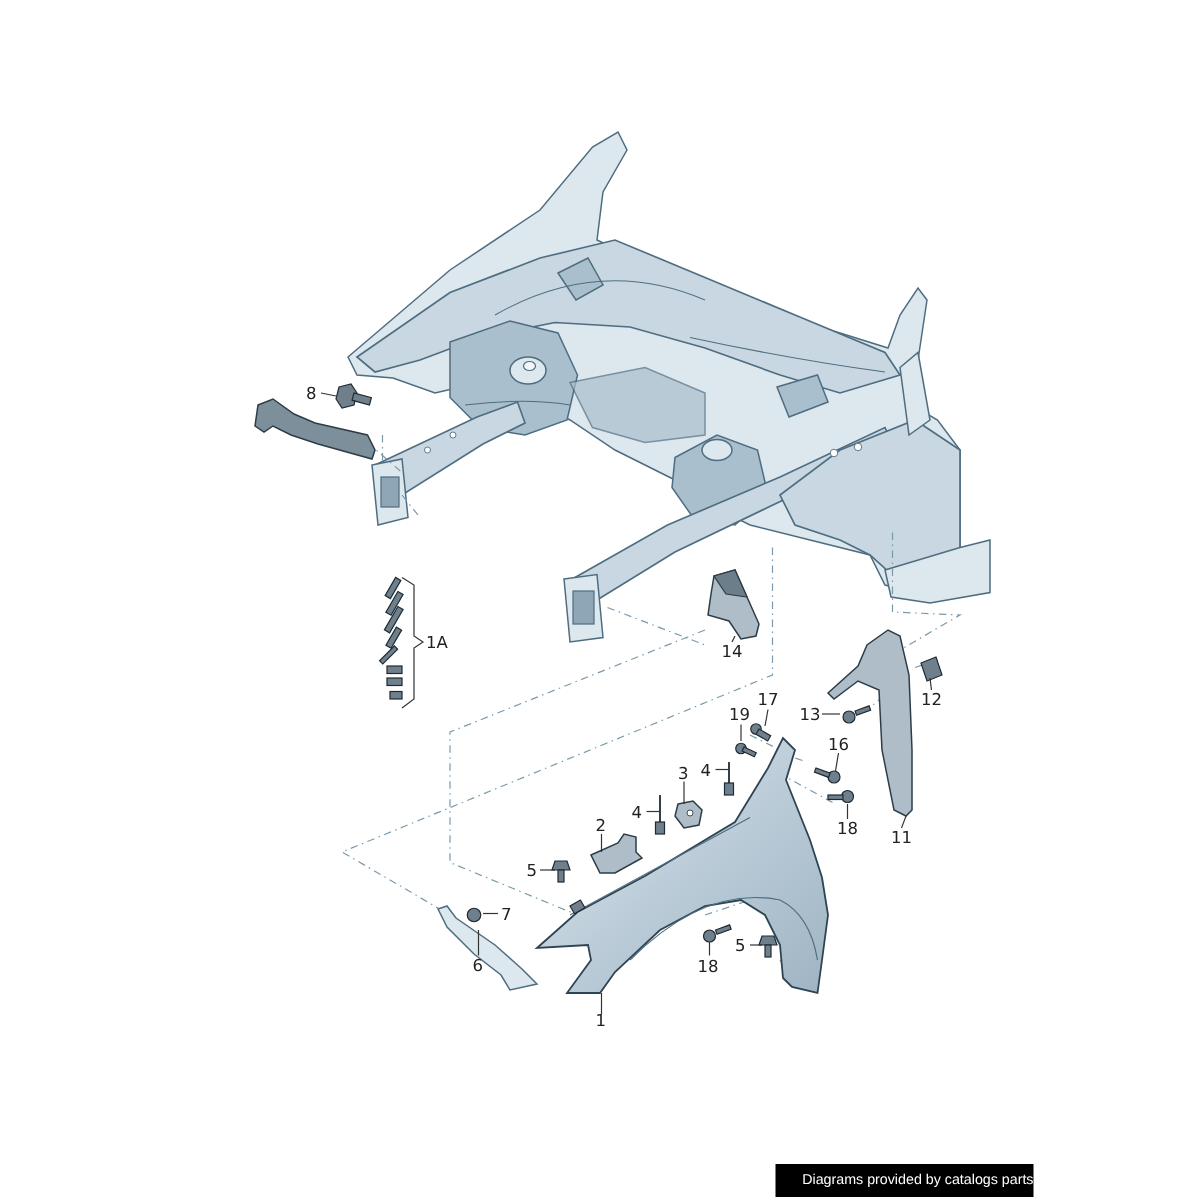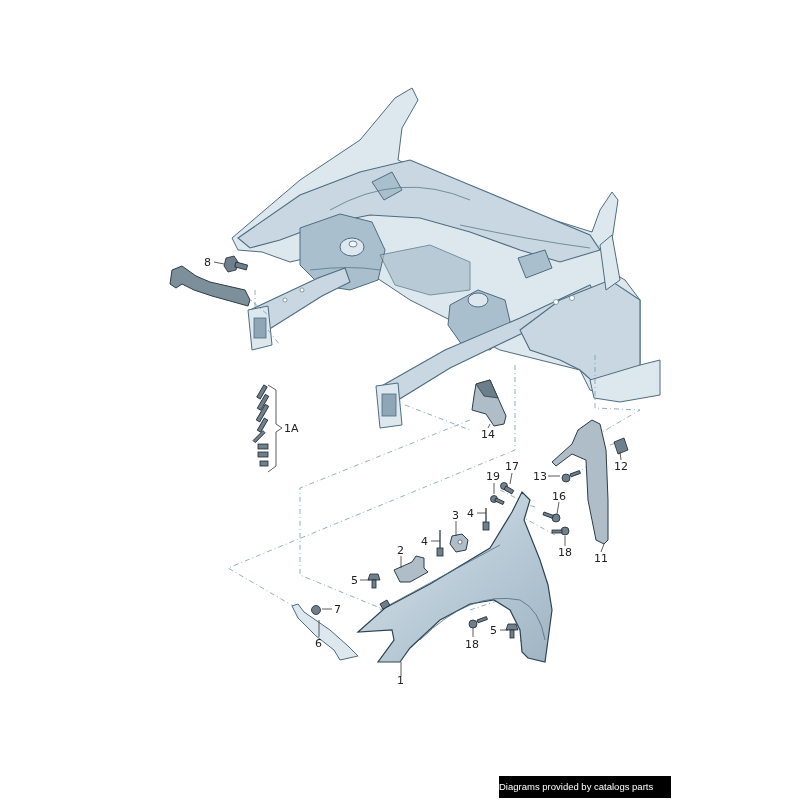--- a/index.html
+++ b/index.html
@@ -9,23 +9,23 @@
   .lead { stroke:#333; stroke-width:0.8; fill:none; }
   .dash { stroke:#7a9aac; stroke-width:0.8; stroke-dasharray:5 3 1 3; fill:none; }
   .body-fill { fill:#c8d7e1; stroke:#4f6d80; stroke-width:1.1; }
   .body-light { fill:#dce7ee; stroke:#4f6d80; stroke-width:1; }
   .body-dark { fill:#a9bfcd; stroke:#4f6d80; stroke-width:1; }
   .part-dark { fill:#7d8f9b; stroke:#2d3d48; stroke-width:1; }
   .part-mid { fill:#aebdc8; stroke:#2d3d48; stroke-width:1; }
   .fender { fill:url(#fenderGrad); stroke:#2e4453; stroke-width:1.2; }
   .bolt { fill:#6f808c; stroke:#1e2a33; stroke-width:0.8; }
   .credit {
-    position:absolute; left:499px; top:776px; width:172px; height:22px;
+    position:absolute; left:517px; top:776px; width:172px; height:22px;
     background:#000; color:#fff; font-family:"Liberation Sans", sans-serif;
-    font-size:9.5px; line-height:22px; text-align:left;
+    font-size:9.5px; line-height:22px; text-align:right;
   }
 </style>
 </head>
 <body>
 
 <svg id="diagram" viewBox="0 0 800 800" xmlns="http://www.w3.org/2000/svg">
   <defs>
     <linearGradient id="fenderGrad" x1="0" y1="0" x2="1" y2="1">
       <stop offset="0" stop-color="#e3ecf2"></stop>
       <stop offset="0.5" stop-color="#bccdd9"></stop>

